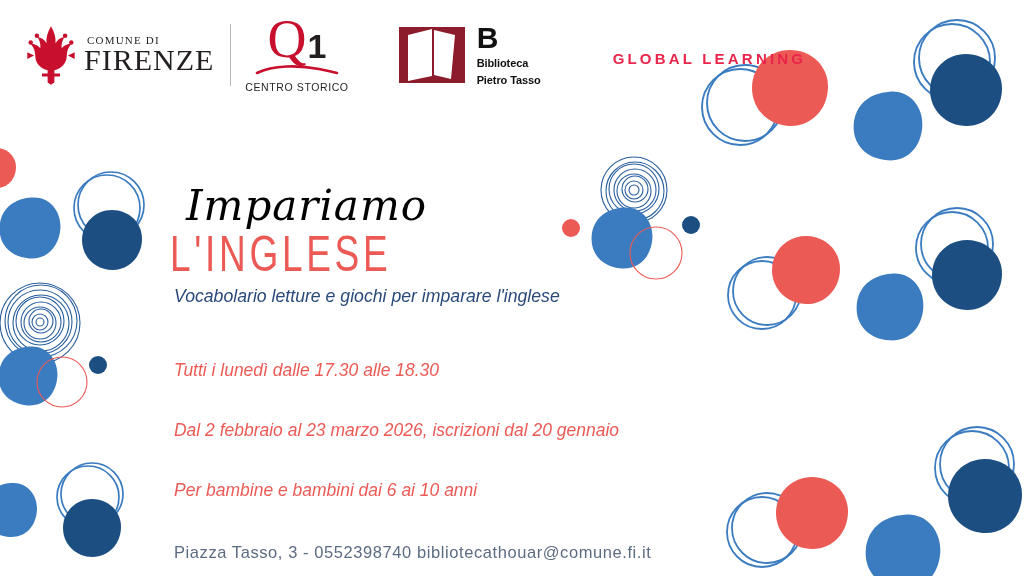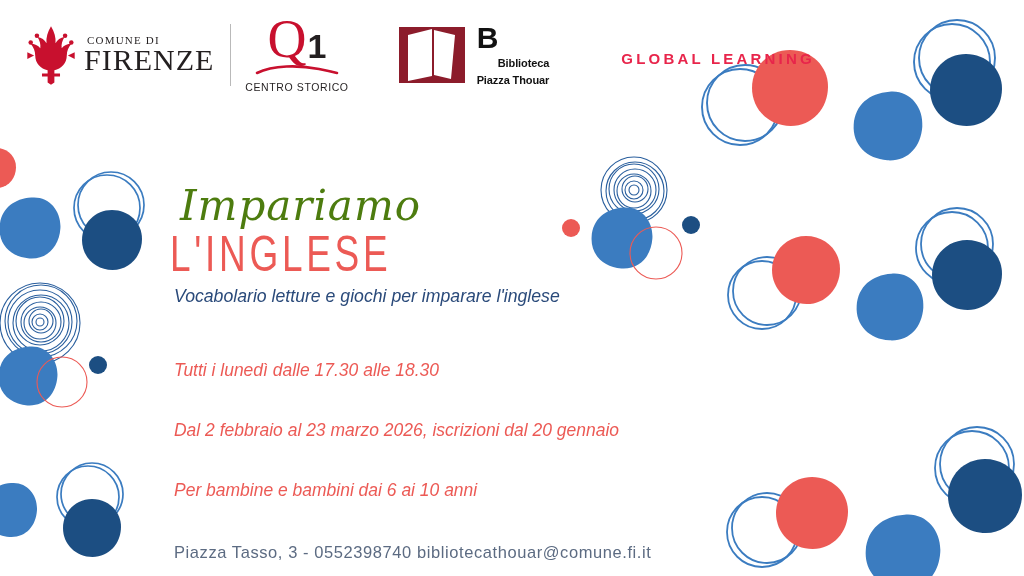--- a/index.html
+++ b/index.html
@@ -111,21 +111,20 @@
   }
   #logo-biblio .sub {
     font-family: "Liberation Sans", sans-serif;
     font-weight: bold;
     font-size: 11px;
     color: #111111;
     display: block;
     line-height: 1.18;
     margin-top: 4px;
     letter-spacing: -0.1px;
-    text-align: right;
   }
 
   #logo-accent { margin-left: 72px; text-align: center; }
   #logo-accent .wordmark {
     font-family: "DejaVu Sans", sans-serif;
     font-weight: bold;
     font-size: 44px;
     letter-spacing: -1.5px;
     line-height: 1;
     color: #16161d;
@@ -145,24 +144,24 @@
     position: absolute;
     left: 168px;
     top: 185px;
     width: 620px;
     z-index: 5;
   }
   #title-script {
     font-family: "DejaVu Serif", serif;
     font-style: italic;
     font-size: 42px;
-    color: #4d7c0f;
+    color: #000000;
     line-height: 1;
     letter-spacing: 1px;
-    margin-left: 12px;
+    margin-left: 18px;
   }
   #title-main {
     font-family: "Liberation Sans", sans-serif;
     font-size: 50px;
     color: #ec5a55;
     line-height: 1;
     letter-spacing: 5px;
     margin-top: 2px;
     margin-left: 2px;
     transform: scaleX(0.74);
@@ -352,21 +351,21 @@
     <div class="logo-slot" id="logo-biblio">
       <svg class="mark" viewBox="0 0 74 62" xmlns="http://www.w3.org/2000/svg">
         <rect x="4" y="3" width="66" height="56" fill="#8c1c2b"></rect>
         <polygon points="13,11 37,5 37,52 13,57" fill="#ffffff"></polygon>
         <polygon points="39,6 60,11 56,55 39,51" fill="#ffffff"></polygon>
         <polygon points="37,5 39,6 39,51 37,52" fill="#8c1c2b"></polygon>
       </svg>
       <div class="btext">
         <span class="bigB">B</span>
         <span class="sub">Biblioteca</span>
-        <span class="sub">Piazza Thouar</span>
+        <span class="sub">Pietro Tasso</span>
       </div>
     </div>
 
     <div class="logo-slot" id="logo-accent">
       <div class="tagline">GLOBAL LEARNING</div>
     </div>
   </div>
 
   <div id="textblock">
     <div id="title-script">Impariamo</div>

